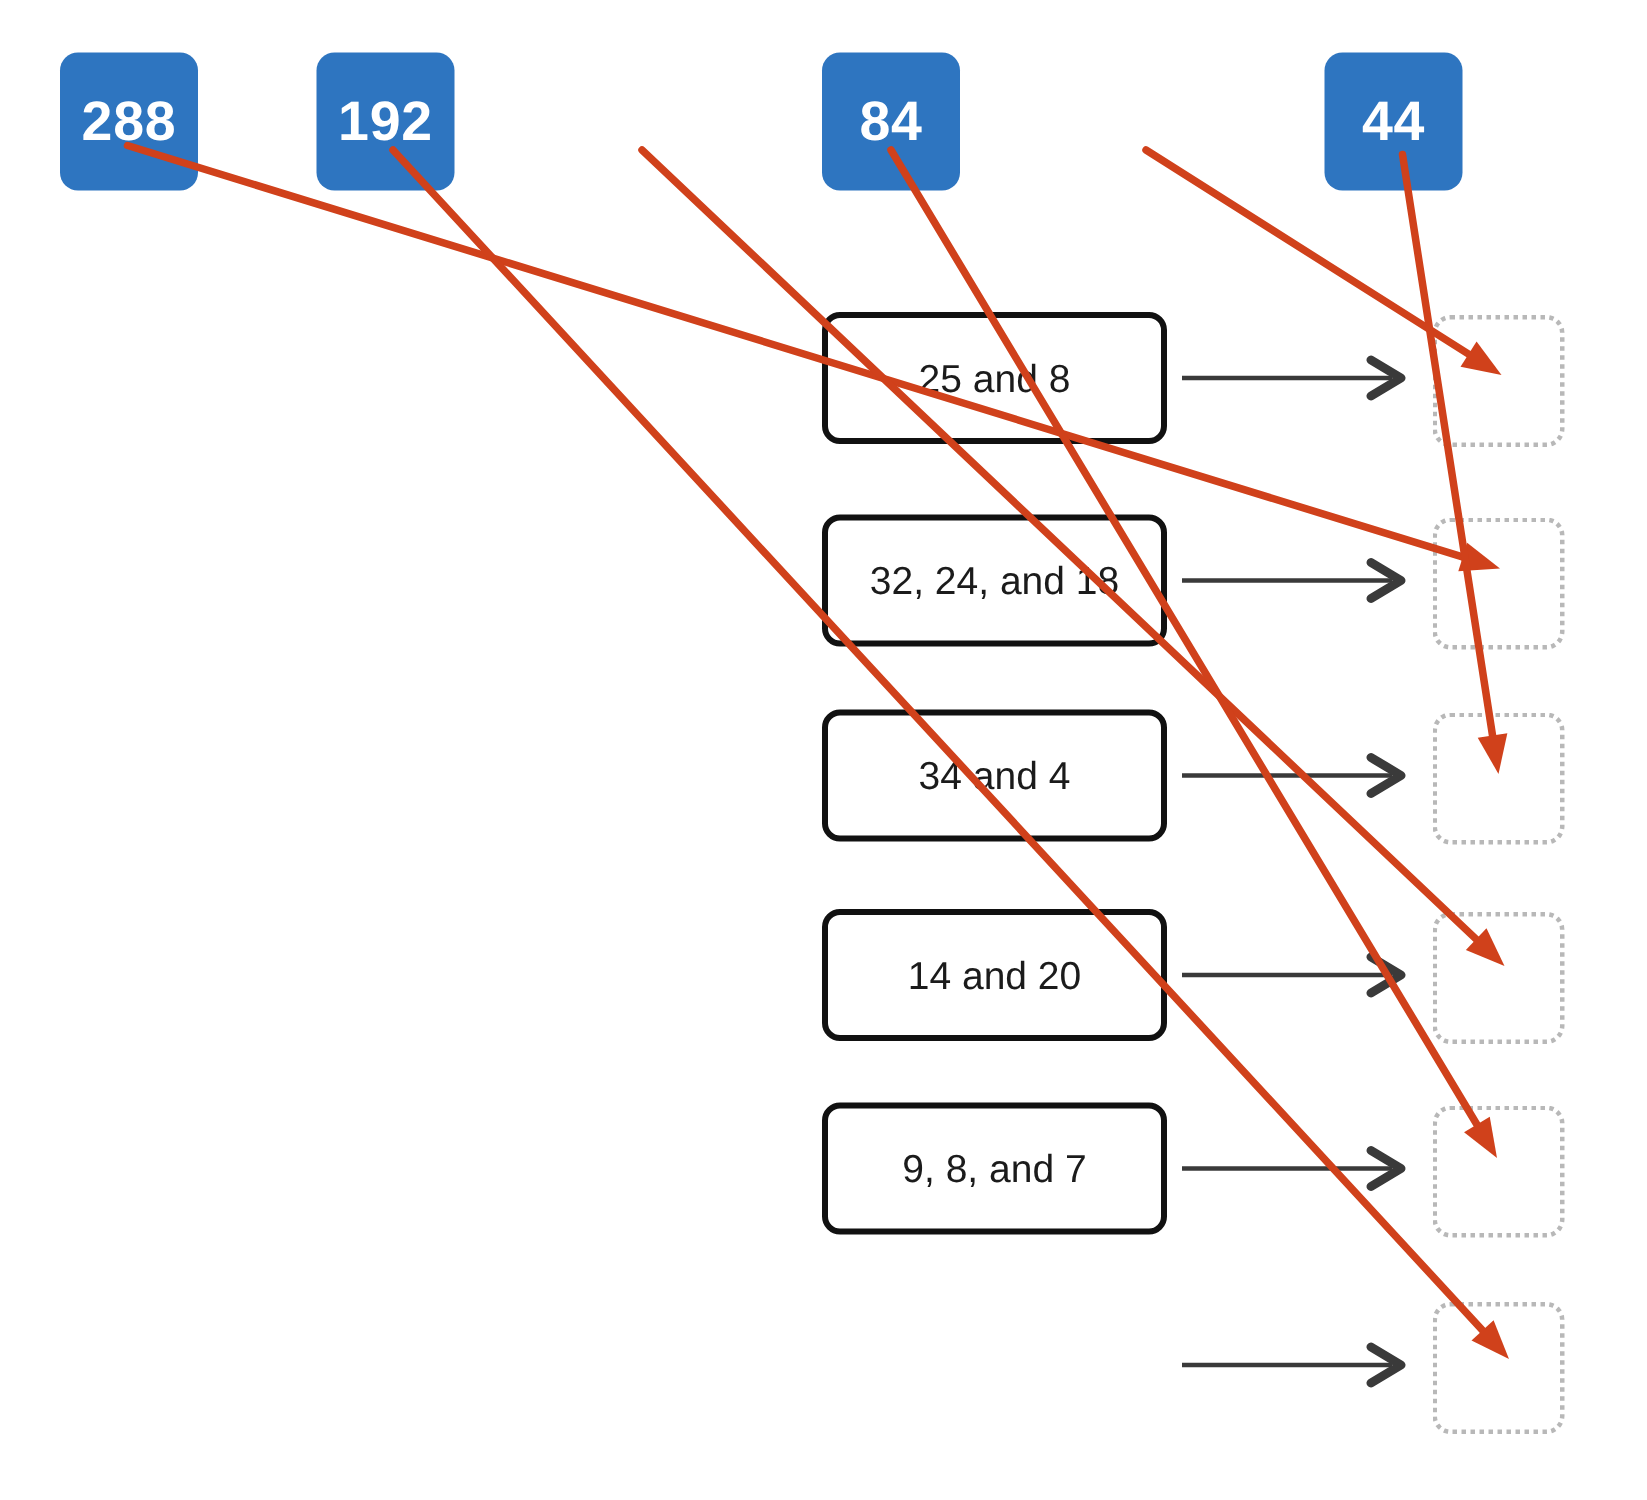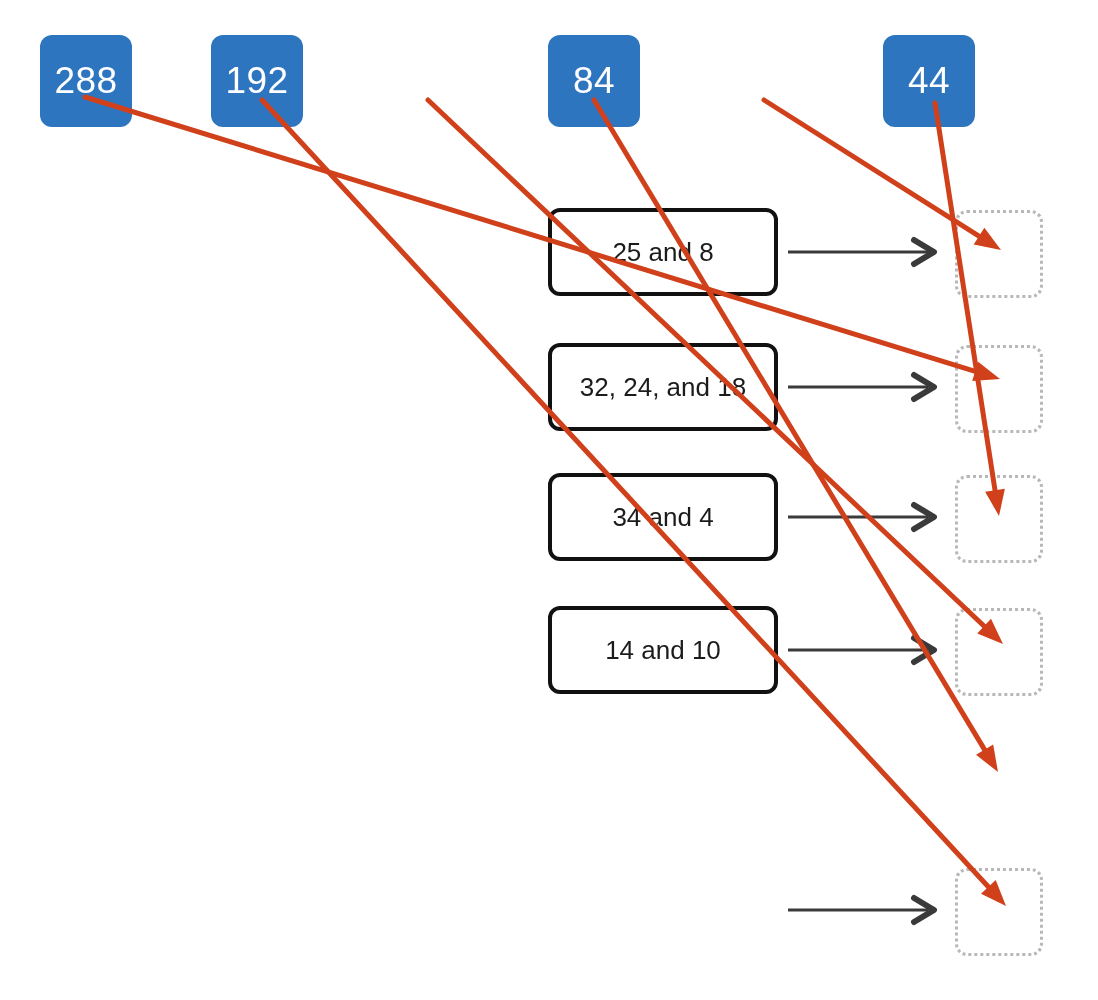--- a/index.html
+++ b/index.html
@@ -28,21 +28,21 @@
   }
   .tile {
     position: absolute;
     top: 0;
     width: 92px;
     height: 92px;
     border-radius: 12px;
     background: #2E75C0;
     color: #ffffff;
     font-size: 37px;
-    font-weight: 400;
+    font-weight: 700;
     letter-spacing: 0.5px;
     display: flex;
     align-items: center;
     justify-content: center;
     box-sizing: border-box;
   }
 
   
   .row {
     position: absolute;
@@ -130,28 +130,36 @@
   <div class="row" style="top:473px">
     <div class="prompt-box">34 and 4</div>
     <svg class="row-arrow" viewBox="0 0 160 32">
       <line x1="0" y1="16" x2="140" y2="16" stroke="#3a3a3a" stroke-width="3"></line>
       <polyline points="126,4 146,16 126,28" fill="none" stroke="#3a3a3a" stroke-width="6" stroke-linecap="round" stroke-linejoin="round"></polyline>
     </svg>
     <div class="answer-box"></div>
   </div>
 
   <div class="row" style="top:606px">
-    <div class="prompt-box">14 and 10</div>
+    <div class="prompt-box">14 and 20</div>
     <svg class="row-arrow" viewBox="0 0 160 32">
       <line x1="0" y1="16" x2="140" y2="16" stroke="#3a3a3a" stroke-width="3"></line>
       <polyline points="126,4 146,16 126,28" fill="none" stroke="#3a3a3a" stroke-width="6" stroke-linecap="round" stroke-linejoin="round"></polyline>
     </svg>
     <div class="answer-box"></div>
   </div>
 
+  <div class="row" style="top:735px">
+    <div class="prompt-box">9, 8, and 7</div>
+    <svg class="row-arrow" viewBox="0 0 160 32">
+      <line x1="0" y1="16" x2="140" y2="16" stroke="#3a3a3a" stroke-width="3"></line>
+      <polyline points="126,4 146,16 126,28" fill="none" stroke="#3a3a3a" stroke-width="6" stroke-linecap="round" stroke-linejoin="round"></polyline>
+    </svg>
+    <div class="answer-box"></div>
+  </div>
 
   <div class="row" style="top:866px">
     <svg class="row-arrow" viewBox="0 0 160 32">
       <line x1="0" y1="16" x2="140" y2="16" stroke="#3a3a3a" stroke-width="3"></line>
       <polyline points="126,4 146,16 126,28" fill="none" stroke="#3a3a3a" stroke-width="6" stroke-linecap="round" stroke-linejoin="round"></polyline>
     </svg>
     <div class="answer-box"></div>
   </div>
 
   <svg id="links" viewBox="0 0 1098 1000">

